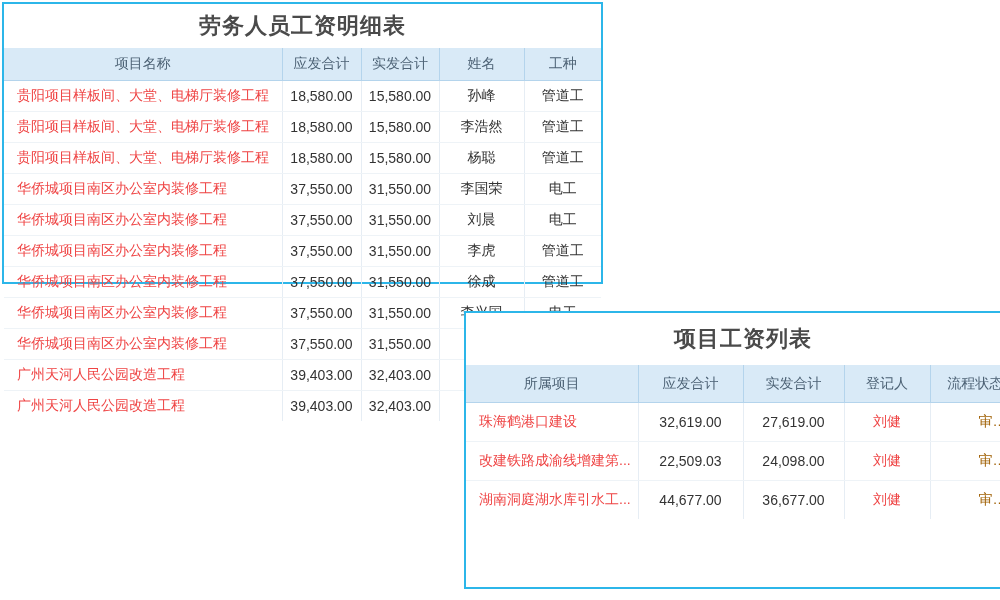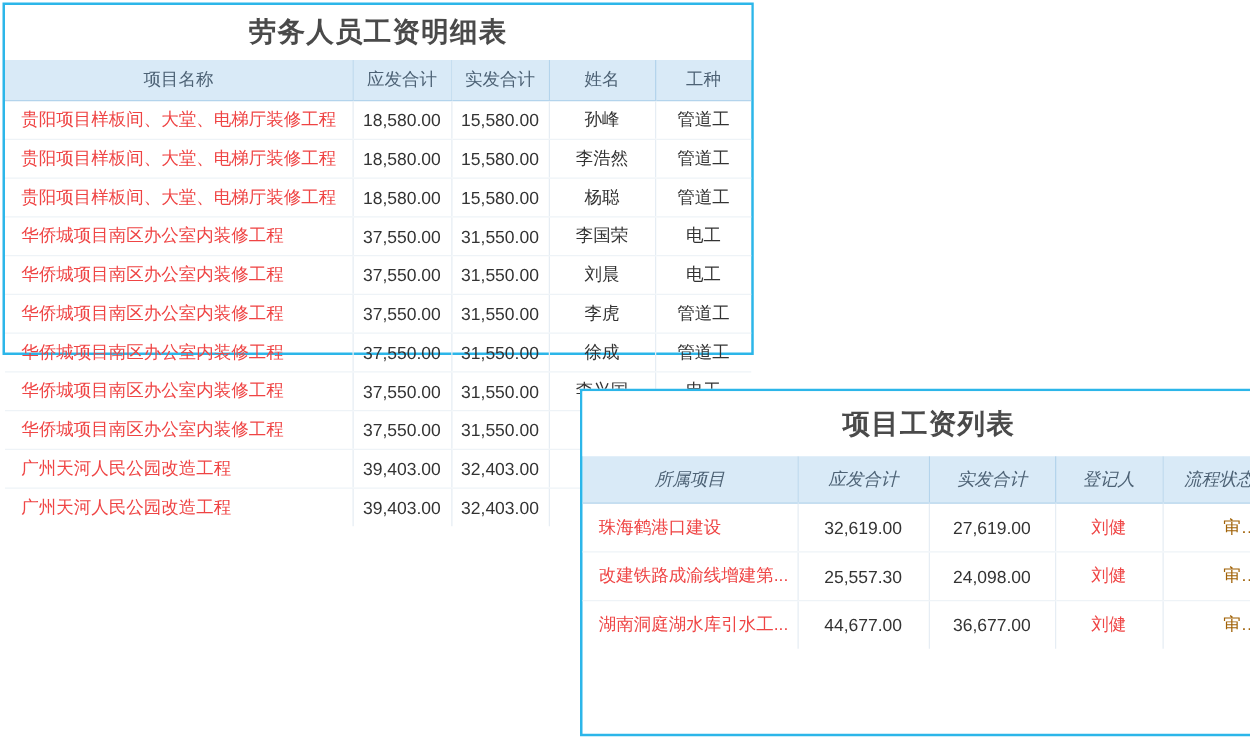--- a/index.html
+++ b/index.html
@@ -20,21 +20,21 @@
   #table1 .tbl-title{height:44px;line-height:44px;}
   #table2 .tbl-title{height:52px;line-height:52px;}
   table{border-collapse:collapse;table-layout:fixed;width:100%;font-size:14px;}
   th{
     background:#d9eaf7;color:#4d6275;font-weight:normal;text-align:center;
     border-left:1px solid #b4d4ec;border-bottom:1px solid #b4d4ec;
     overflow:hidden;white-space:nowrap;
   }
   th:first-child{border-left:none;}
   #table1 th{height:30px;margin-left:48px;}
-  #table2 th{height:35px;font-style:italic;}
+  #table2 th{height:35px;}
   td{
     color:#333333;text-align:center;overflow:hidden;white-space:nowrap;
     border-left:1px solid #e6edf4;border-bottom:1px solid #eef3f7;
     text-overflow:ellipsis;
   }
   td:first-child{border-left:none;}
   #table1 td{height:28px;}
   #table2 td{height:36px;}
   tr:last-child td{border-bottom:none;}
   .cell-left{text-align:left;padding-left:13px;padding-right:6px;}
@@ -181,21 +181,21 @@
           <td class="cell-left link">珠海鹤港口建设</td>
           <td>32,619.00</td>
           <td>27,619.00</td>
           <td class="link">刘健</td>
           <td class="status">审批通过</td>
         </tr>
 
 
         <tr>
           <td class="cell-left link">改建铁路成渝线增建第...</td>
-          <td>25,557.30</td>
+          <td>22,509.03</td>
           <td>24,098.00</td>
           <td class="link">刘健</td>
           <td class="status">审批通过</td>
         </tr>
 
         <tr>
           <td class="cell-left link">湖南洞庭湖水库引水工...</td>
           <td>44,677.00</td>
           <td>36,677.00</td>
           <td class="link">刘健</td>

